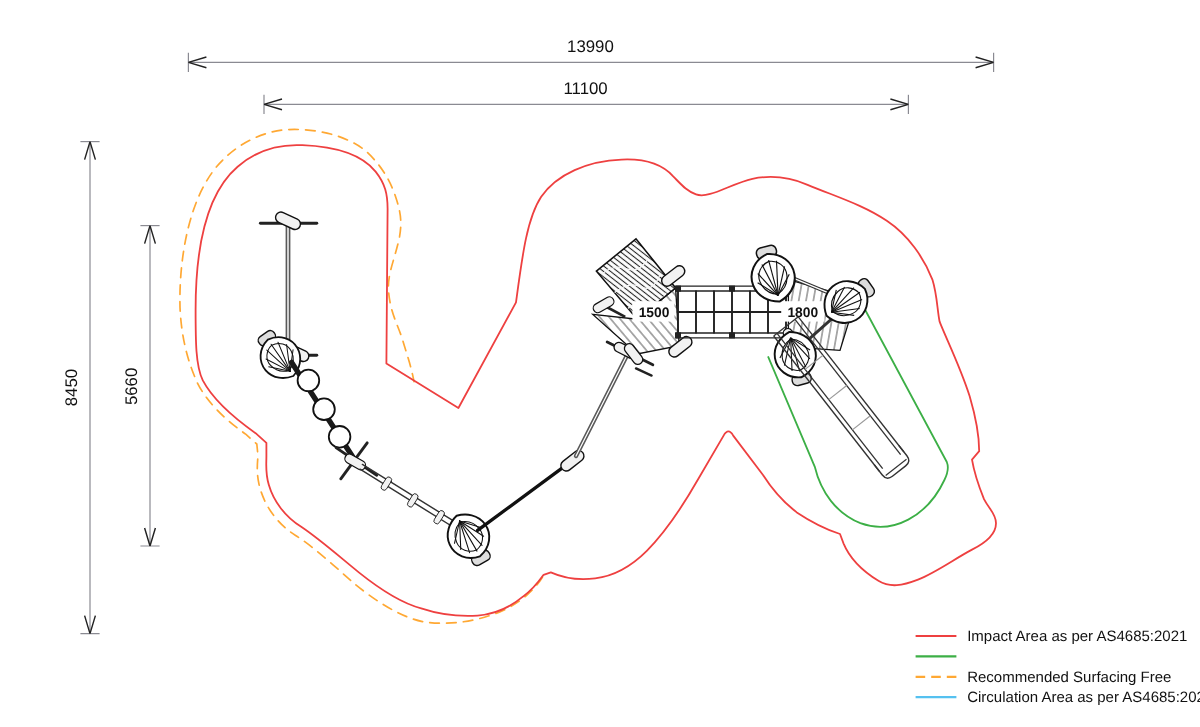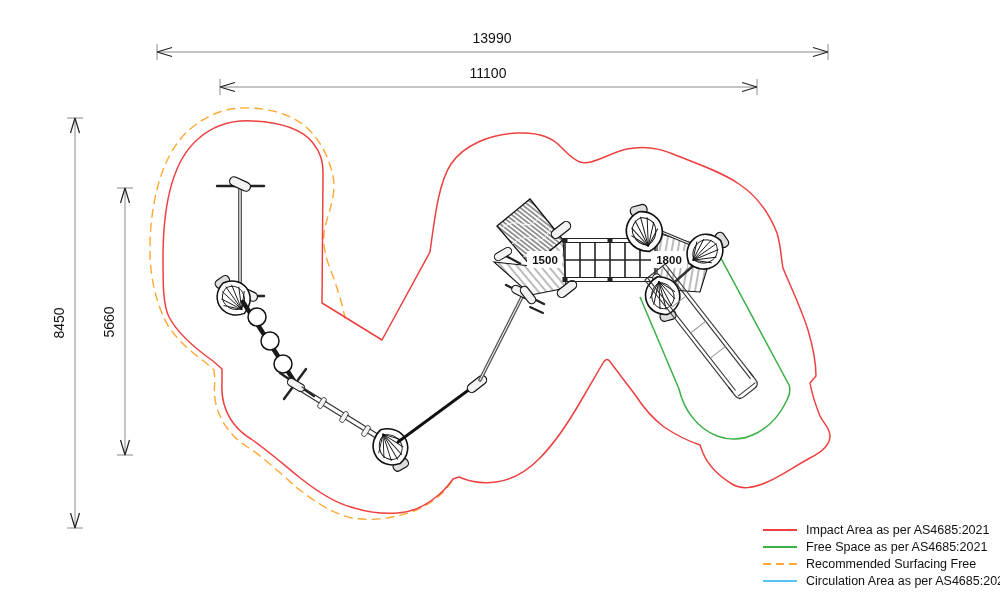--- a/index.html
+++ b/index.html
@@ -237,21 +237,20 @@
     <div class="legend-row">
       <svg class="sw" width="36" height="6">
         <line x1="1" y1="3" x2="35" y2="3" stroke-width="1.8" stroke="#ee4040"></line>
       </svg>
       <span class="lbl">Impact Area as per AS4685:2021</span>
     </div>
     <div class="legend-row">
       <svg class="sw" width="36" height="6">
         <line x1="1" y1="3" x2="35" y2="3" stroke-width="1.8" stroke="#3caf46"></line>
       </svg>
-      <span class="lbl">Free Space as per AS4685:2021</span>
     </div>
     <div class="legend-row">
       <svg class="sw" width="36" height="6">
         <line x1="1" y1="3" x2="35" y2="3" stroke-width="1.8" stroke-dasharray="8 5" stroke="#ffa833"></line>
       </svg>
       <span class="lbl">Recommended Surfacing Free</span>
     </div>
     <div class="legend-row">
       <svg class="sw" width="36" height="6">
         <line x1="1" y1="3" x2="35" y2="3" stroke-width="1.8" stroke="#55c1f0"></line>

